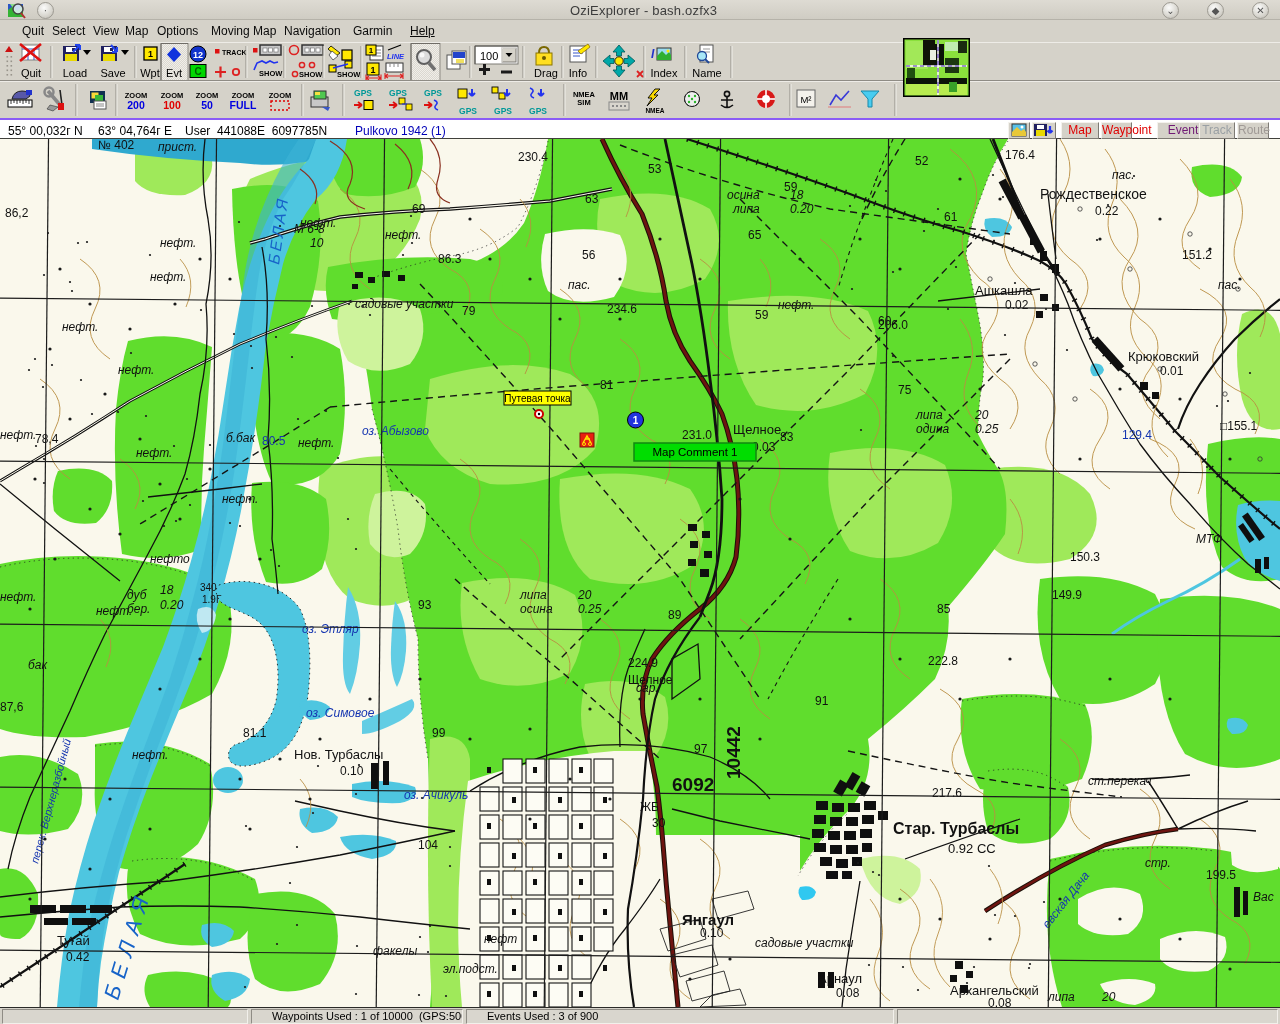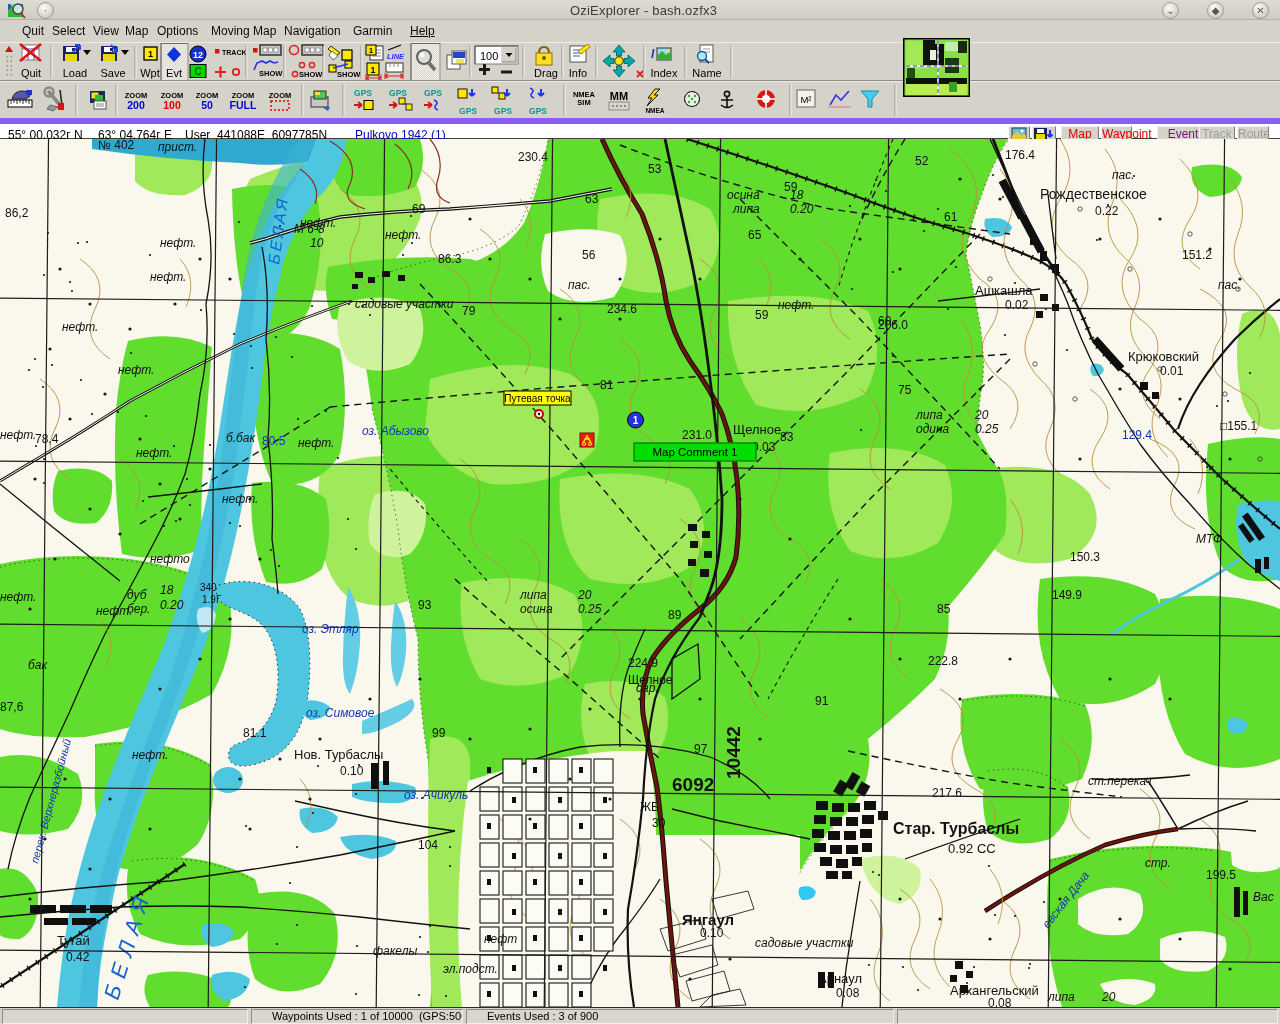--- a/index.html
+++ b/index.html
@@ -4,21 +4,21 @@
 html,body{width:1280px;height:1024px;overflow:hidden;font-family:"Liberation Sans",sans-serif;background:#d5d2c9}
 .abs{position:absolute}
 #page{position:relative;width:1280px;height:1024px}
 #titlebar{position:absolute;left:0;top:0;width:1280px;height:20px;background:linear-gradient(#dedbd3,#cfccc3);border-bottom:1px solid #b5b2a9}
 #title{position:absolute;left:570px;top:3px;font-size:13px;color:#3c3c3c;letter-spacing:0.2px}
 .circbtn{position:absolute;top:2px;width:17px;height:17px;border-radius:50%;background:radial-gradient(circle at 40% 32%,#fbfbfa,#d8d6cf 60%,#b9b6ae);border:1px solid #9d9a92;color:#555;font-size:10px;text-align:center;line-height:15px}
 #menubar{position:absolute;left:0;top:20px;width:1280px;height:22px;background:#d5d2c9}
 .mi{position:absolute;top:4px;font-size:12px;color:#0a0a0a}
 #toolbar1{position:absolute;left:0;top:42px;width:1280px;height:38px;background:#d5d2c9;border-top:1px solid #eeece7}
 #toolbar2{position:absolute;left:0;top:80px;width:1280px;height:22px;background:#d5d2c9;border-top:1px solid #8f8c85;box-shadow:inset 0 1px 0 #eeece7}
-#statusbar{position:absolute;left:0;top:118px;width:1280px;height:21px;background:#fff;border-top:6px solid #8b5cf6;border-bottom:1px solid #40403c}
+#statusbar{position:absolute;left:0;top:118px;width:1280px;height:21px;background:#fff;border-top:2px solid #8b5cf6;border-bottom:1px solid #40403c}
 .stx{position:absolute;top:4px;font-size:12px;color:#000}
 .stbtn{position:absolute;top:2px;height:17px;background:#d5d2c9;border:1px solid;border-color:#f4f2ed #7d7a74 #7d7a74 #f4f2ed;font-size:12px;text-align:center;font-family:"Liberation Sans",sans-serif}
 #mapview{position:absolute;left:0;top:139px;width:1280px;height:868px;overflow:hidden;background:#faf8ec}
 #bottombar{position:absolute;left:0;top:1007px;width:1280px;height:17px;background:#d5d2c9;border-top:1px solid #2a2a28}
 .bpan{position:absolute;top:1px;height:15px;border:1px solid;border-color:#8f8c85 #f2f0eb #f2f0eb #8f8c85;background:#d9d6ce;font-size:11px;color:#000;padding-left:20px;line-height:13px;white-space:nowrap;overflow:hidden}
 </style></head>
 <body>
 <div id="page">
 <div id="titlebar">
  <svg class="abs" style="left:8px;top:2px" width="18" height="17">

